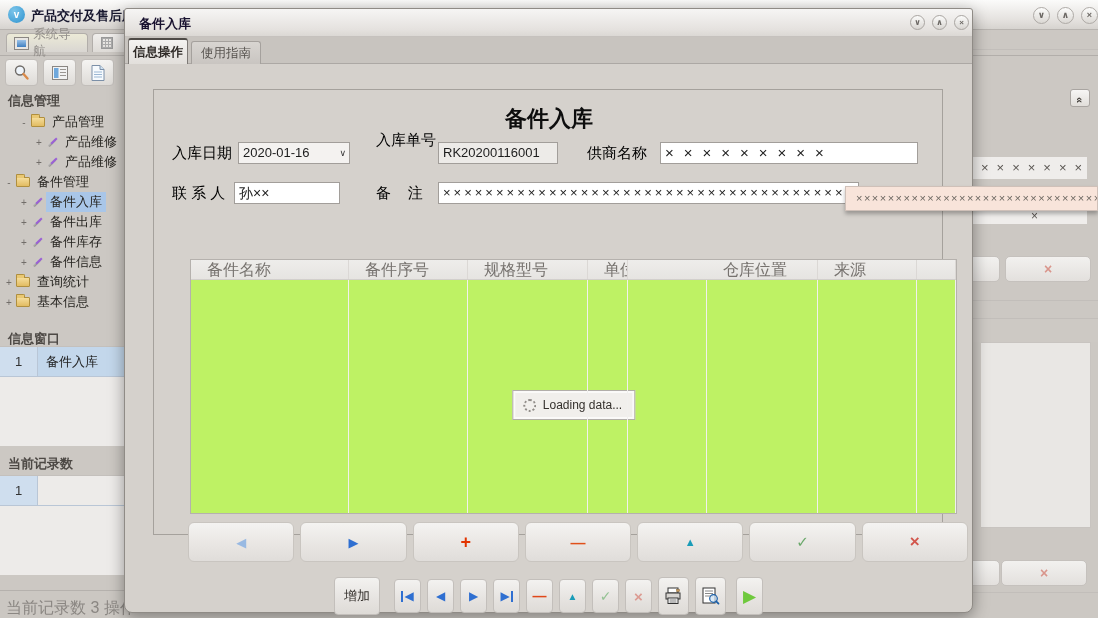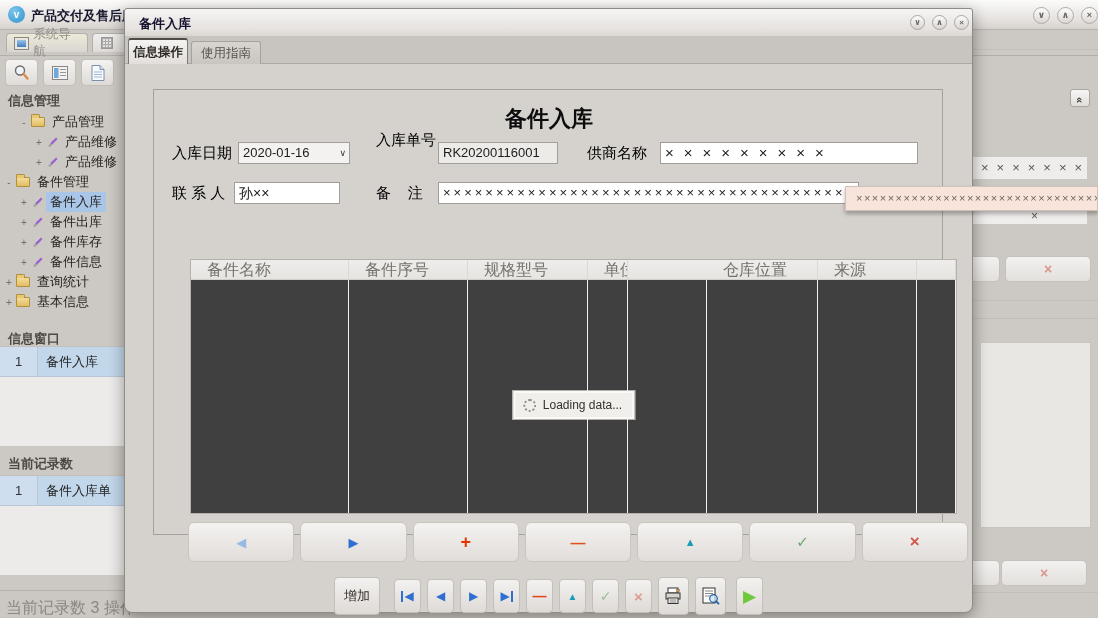--- a/index.html
+++ b/index.html
@@ -113,21 +113,21 @@
   #lb-order{left:222px;top:41px;font-family:Liberation Mono, monospace;} #ct-order{left:284px;top:52px;width:120px;background:#edebe8;}
   #lb-supplier{left:433px;top:52px;} #ct-supplier{left:506px;top:52px;width:258px;background:#fff;letter-spacing:10px;font-size:15px;}
   
   #lb-contact{left:18px;top:92px;} #ct-contact{left:80px;top:92px;width:106px;background:#fff;font-size:14px;}
   #lb-remark{left:222px;top:92px;} #ct-remark{left:284px;top:92px;width:421px;background:#fff;letter-spacing:3px;font-size:13px;}
 
   
   #grid{position:absolute;left:36px;top:169px;width:767px;height:255px;border:1px solid #b5b1ad;background:#fff;}
   #grid-header{display:flex;height:20px;background:linear-gradient(#eeedeb,#e6e4e1);border-bottom:1px solid #d2cfcc;}
   .gh-cell{font-size:16px;color:#76726e;line-height:19px;padding-left:16px;border-right:1px solid #dbd8d5;overflow:hidden;white-space:nowrap;flex:none;}
-  #grid-body{position:relative;height:233px;background:#404040;overflow:hidden;}
+  #grid-body{position:relative;height:233px;background:#bef264;overflow:hidden;}
   .vline{position:absolute;top:0;width:1px;height:233px;background:#f1f0ee;}
   #loading-box{position:absolute;left:50%;top:110px;transform:translateX(-50%);
     background:#f1efec;border:1px solid #b2aeaa;box-shadow:inset 0 0 0 2px #fbfaf9;
     display:flex;align-items:center;gap:7px;padding:7px 12px 7px 10px;}
   #spinner{width:13px;height:13px;border:2px dotted #8f8b87;border-radius:50%;}
   #loading-text{font-size:12px;color:#34302c;}
 
   
   #grid-btnrow{position:absolute;left:34px;top:432px;width:780px;height:40px;display:flex;gap:6px;}
   .gbtn{flex:1;border:1px solid #c9c5c0;border-radius:6px;background:linear-gradient(#f4f3f1,#e8e5e2 60%,#e0ddda);
@@ -261,21 +261,20 @@
       <div class="side-row">
         <span class="num">1</span>
         <span class="lbl">备件入库</span>
       </div>
     </div>
 
   <div class="side-sec-title" id="t-report">当前记录数</div>
   <div class="side-panel" id="report-panel">
       <div class="side-row">
         <span class="num">1</span>
-        <span class="lbl">备件入库单</span>
       </div>
     </div>
 
   <div id="statusbar">
     <span class="status-txt" id="st-left">当前记录数 3</span>
     <span class="status-txt" id="st-right">操作</span>
   </div>
 
   <div id="bg-right">
     <div class="hline" style="top:49px"></div>

